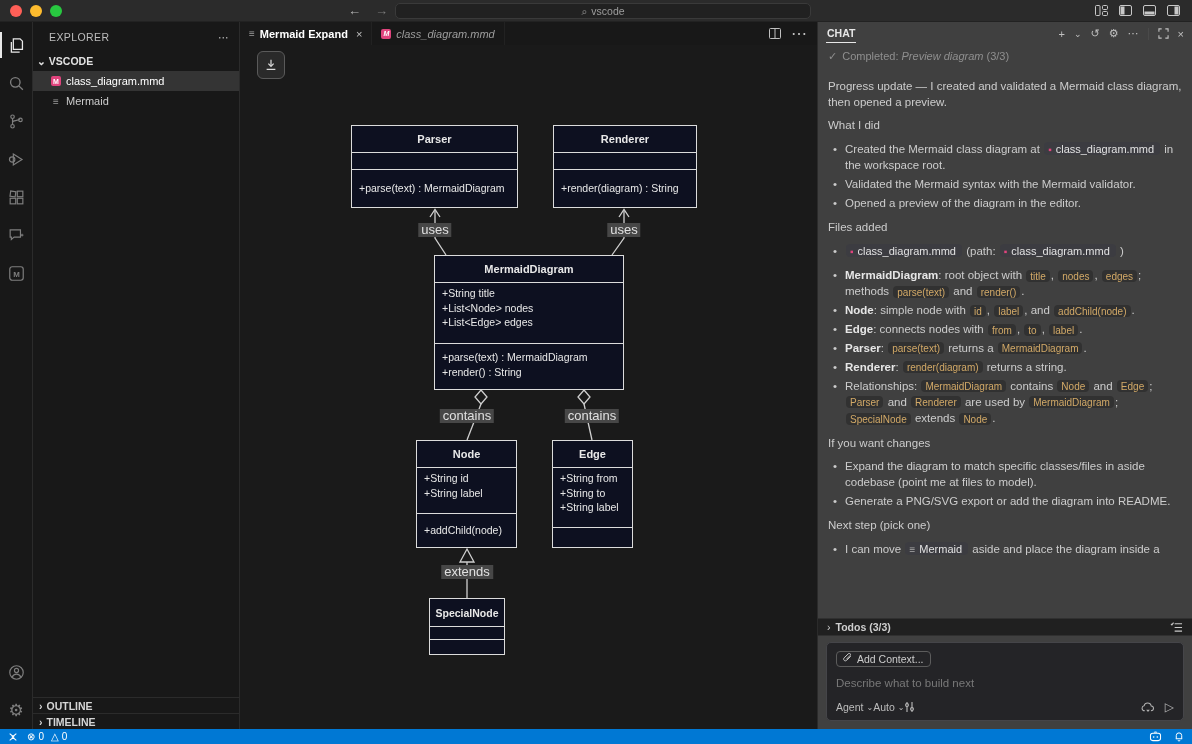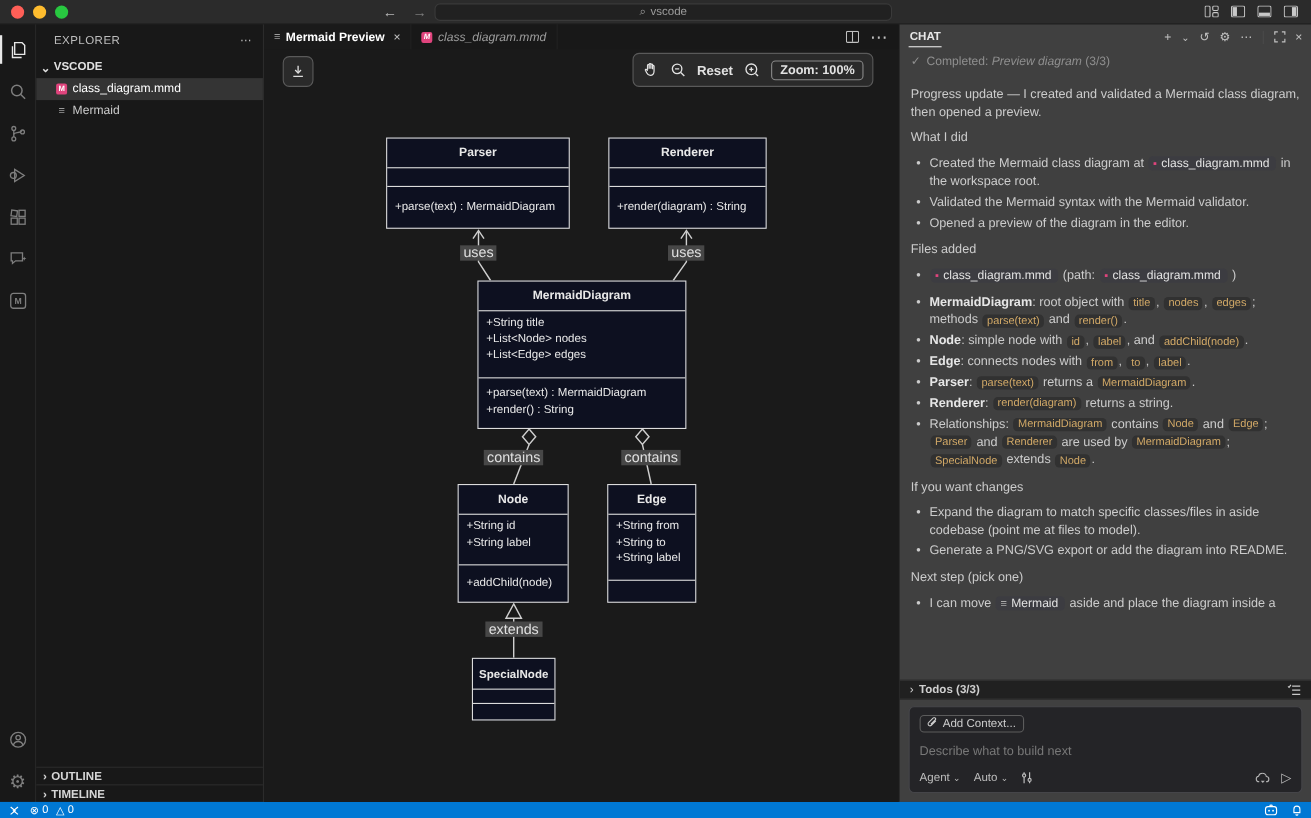--- a/index.html
+++ b/index.html
@@ -106,21 +106,21 @@
 
   .todos-bar { flex:0 0 18px; border-top:1px solid #303030; border-bottom:1px solid #303030; background:#202020;
     display:flex; align-items:center; gap:5px; padding:0 9px; font-size:10.5px; color:#cfcfcf; }
   .todos-bar .ticon-right { margin-left:auto; color:#c9c9c9; }
 
   .chat-inputwrap { padding:6px 8px 8px 8px; }
   .chat-input { border:1px solid #454549; border-radius:5px; background:#242427; padding:7px 9px 6px 9px; }
   .ctx-chip { display:inline-flex; align-items:center; gap:4px; border:1px solid #5c5c5c; border-radius:4px;
     padding:1px 6px; font-size:10.5px; color:#cccccc; }
   .input-placeholder { color:#787878; font-size:11.5px; margin-top:9px; }
-  .input-bottom { display:flex; align-items:center; gap:12px; margin-top:11px; color:#bcbcbc; font-size:10.5px; }
+  .input-bottom { display:flex; align-items:center; gap:0; margin-top:11px; color:#bcbcbc; font-size:10.5px; }
   .dropdown { display:flex; align-items:center; gap:3px; }
   .input-bottom .right { margin-left:auto; display:flex; gap:10px; align-items:center; color:#b4b4b4; font-size:12px; }
 
   
   .statusbar { height:15px; flex:0 0 15px; background:#0078d4; color:#ffffff; display:flex; align-items:center;
     font-size:10px; padding:0 8px; gap:10px; }
   .sb-left { display:flex; gap:9px; align-items:center; }
   .sb-problems { display:flex; gap:3px; align-items:center; }
   .sb-right { margin-left:auto; display:flex; gap:12px; align-items:center; }
 
@@ -269,21 +269,21 @@
           <span>›</span>
           <span>TIMELINE</span>
         </div>
       </div>
     </div>
 
     <div class="editor">
       <div class="tabbar">
         <div class="tab active">
           <span class="ticon">≡</span>
-          <b style="font-size:11px">Mermaid Preview</b>
+          <b style="font-size:11px">Mermaid Expand</b>
           <span class="tclose">×</span>
         </div>
         <div class="tab preview-tab">
           <span class="mmdicon"></span>
           <span>class_diagram.mmd</span>
         </div>
         <div class="tabbar-right">
           <span>
             <svg width="12" height="11" viewBox="0 0 12 11">
                 <rect x="0.5" y="0.5" width="11" height="10" rx="1" fill="none" stroke="#c0c0c0"></rect>
@@ -297,43 +297,20 @@
       <div class="previewarea">
 
         <div class="dl-btn">
           <svg width="14" height="14" viewBox="0 0 16 16" fill="none" stroke="#dcdcdc" stroke-width="1.4">
               <path d="M8 2v7"></path>
               <path d="M5 6.5L8 9.5l3-3"></path>
               <path d="M3 13h10"></path>
             </svg>
         </div>
 
-        <div class="zoombar">
-          <span>
-            <svg width="15" height="15" viewBox="0 0 16 16" fill="none" stroke="#e2e2e2" stroke-width="1.2">
-                <path d="M5 8V3.6c0-1 1.6-1 1.6 0V7 M6.6 6.8V2.6c0-1 1.6-1 1.6 0V7 M8.2 6.8V3.1c0-1 1.6-1 1.6 0V7.4 M9.8 7.4V4.4c0-1 1.5-.9 1.5.1v4.6c0 2.8-1.4 4.3-3.6 4.3-1.8 0-2.6-.8-3.4-2.4L3 8.6c-.5-1 .8-1.6 1.4-.7L5 9"></path>
-              </svg>
-          </span>
-          <span>
-            <svg width="15" height="15" viewBox="0 0 16 16" fill="none" stroke="#e2e2e2" stroke-width="1.3">
-                <circle cx="7" cy="7" r="4.6"></circle>
-                <path d="M10.5 10.5L14 14"></path>
-                <path d="M5 7h4"></path>
-              </svg>
-          </span>
-          <span class="zb-label">Reset</span>
-          <span>
-            <svg width="15" height="15" viewBox="0 0 16 16" fill="none" stroke="#e2e2e2" stroke-width="1.3">
-                <circle cx="7.5" cy="7.5" r="5.2"></circle>
-                <path d="M5.5 7.5h4M7.5 5.5v4"></path>
-                <path d="M11.5 11.5L14 14"></path>
-              </svg>
-          </span>
-          <span class="zoomval">Zoom: 100%</span>
-        </div>
 
         <svg class="diag-lines" width="578" height="684" viewBox="0 0 578 684">
           <g stroke="#cfcfcf" stroke-width="1.3" fill="none">
 
             <polyline points="206,210 195,193 195,166"></polyline>
             <path d="M190,172 L195,164.5 L200,172"></path>
 
             <polyline points="372,210 384,193 384,166"></polyline>
             <path d="M379,172 L384,164.5 L389,172"></path>
 

